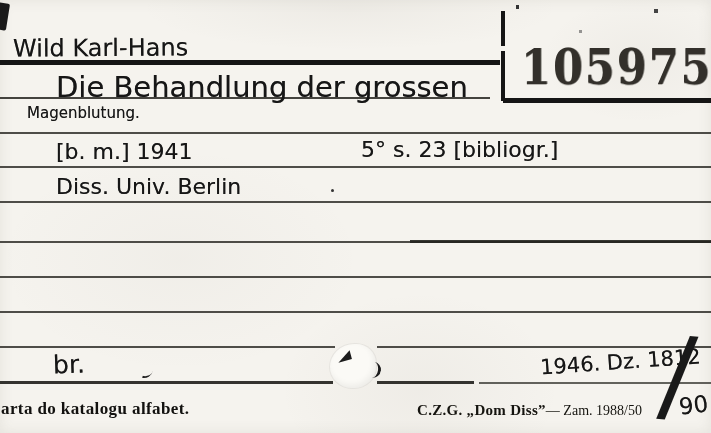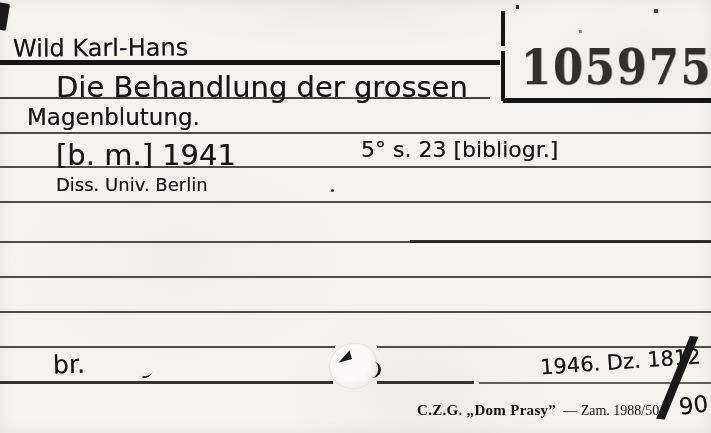--- a/index.html
+++ b/index.html
@@ -25,21 +25,21 @@
     transform:scaleY(1.12);transform-origin:top left;
     text-shadow:1px 0 0 rgba(45,42,38,.45), 0 1px 0 rgba(45,42,38,.3);
     white-space:nowrap;
   }
   .footer-left{
     position:absolute;left:1px;top:399px;font-weight:bold;font-size:17px;
     letter-spacing:.4px;color:#12110f;white-space:nowrap;
   }
   .footer-right{position:absolute;left:417px;top:402px;font-size:15px;color:#15140f;white-space:nowrap;}
   .footer-right .printer{font-weight:bold;letter-spacing:.3px;}
-  .footer-right .order{font-size:14px;margin-left:7px;text-align:center;}
+  .footer-right .order{font-size:14px;text-align:center;}
   .slash{position:absolute;left:660px;top:338px;font-size:104px;line-height:.72;
          color:#191919;transform:rotate(5deg);font-family:"DejaVu Sans",sans-serif;}
   .blob{position:absolute;left:330px;top:344px;width:46px;height:44px;
         background:#fbfaf6;border-radius:55% 45% 50% 50%;
         box-shadow:0 0 0 1px rgba(0,0,0,.05), inset -2px -3px 6px rgba(0,0,0,.06);}
   .mark{position:absolute;}
 </style>
 </head>
 <body>
 
@@ -60,31 +60,32 @@
   <div class="rule" style="left:0;top:346px;width:335px;height:2px;opacity:.8;"></div>
   <div class="rule" style="left:377px;top:346px;width:334px;height:2px;opacity:.8;"></div>
   <div class="rule" style="left:0;top:381px;width:333px;height:3px;opacity:.92;"></div>
   <div class="rule" style="left:377px;top:381px;width:97px;height:3px;opacity:.92;"></div>
   <div class="rule" style="left:479px;top:382px;width:232px;height:2px;opacity:.7;"></div>
 
   <div class="stamp">105975</div>
 
   <div class="hw" style="left:13px;top:36px;font-size:24px;transform:rotate(-.4deg);">Wild Karl-Hans</div>
   <div class="hw" style="left:56px;top:73px;font-size:29px;">Die Behandlung der grossen</div>
-  <div class="hw" style="left:27px;top:106px;font-size:23px;">Magenblutung.</div>
-  <div class="hw" style="left:56px;top:141px;font-size:29px;">[b. m.] 1941</div>
+  <div class="hw" style="left:27px;top:106px;font-size:15px;">Magenblutung.</div>
+  <div class="hw" style="left:56px;top:141px;font-size:22px;">[b. m.] 1941</div>
   <div class="hw" style="left:361px;top:139px;font-size:22px;">5° s. 23 [bibliogr.]</div>
-  <div class="hw" style="left:56px;top:176px;font-size:18px;">Diss. Univ. Berlin</div>
+  <div class="hw" style="left:56px;top:176px;font-size:22px;">Diss. Univ. Berlin</div>
   <div class="hw" style="left:53px;top:352px;font-size:25px;transform:rotate(-2deg);">br.</div>
   <div class="hw" style="left:540px;top:352px;font-size:21px;transform:rotate(-4deg);">1946. Dz. 1812</div>
   <div class="slash">/</div>
   <div class="hw" style="left:679px;top:394px;font-size:23px;transform:rotate(-7deg);">90</div>
 
+  <div class="footer-left serif">arta do katalogu alfabet.</div>
   <div class="footer-right serif">
-    <span class="printer">C.Z.G. „Dom Prasy”</span><span class="order">— Zam. 1988/50</span>
+    <span class="printer">C.Z.G. „Dom Diss”</span><span class="order">— Zam. 1988/50</span>
   </div>
 
   <div class="blob"></div>
   <div class="mark" style="left:337px;top:352px;width:0;height:0;border-left:14px solid transparent;border-bottom:9px solid #1c1c1c;transform:rotate(-15deg);"></div>
   <div class="mark" style="left:369px;top:362px;width:9px;height:16px;border-right:3px solid #1c1c1c;border-radius:0 8px 8px 0;transform:rotate(8deg);"></div>
   <div class="mark" style="left:143px;top:369px;width:9px;height:8px;border-bottom:2.5px solid #222;border-radius:0 0 9px 0;transform:rotate(14deg);"></div>
   <div class="mark" style="left:331px;top:189px;width:3px;height:3px;background:#333;border-radius:50%;"></div>
   <div class="mark" style="left:-4px;top:3px;width:12px;height:27px;background:#1a1a1a;border-radius:2px;transform:rotate(9deg);"></div>
   <div class="mark" style="left:654px;top:9px;width:4px;height:4px;background:#444;"></div>
   <div class="mark" style="left:579px;top:30px;width:3px;height:3px;background:#555;opacity:.6;"></div>

